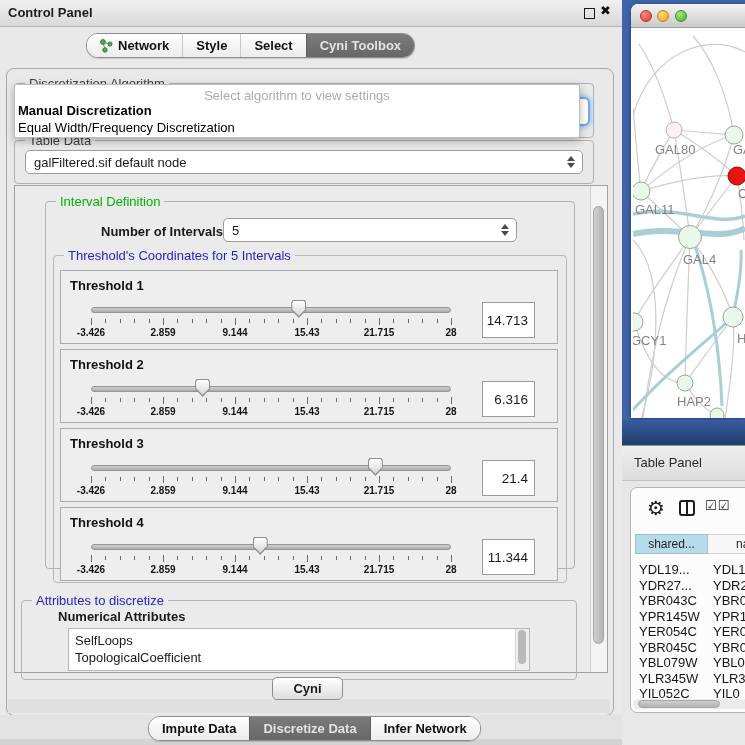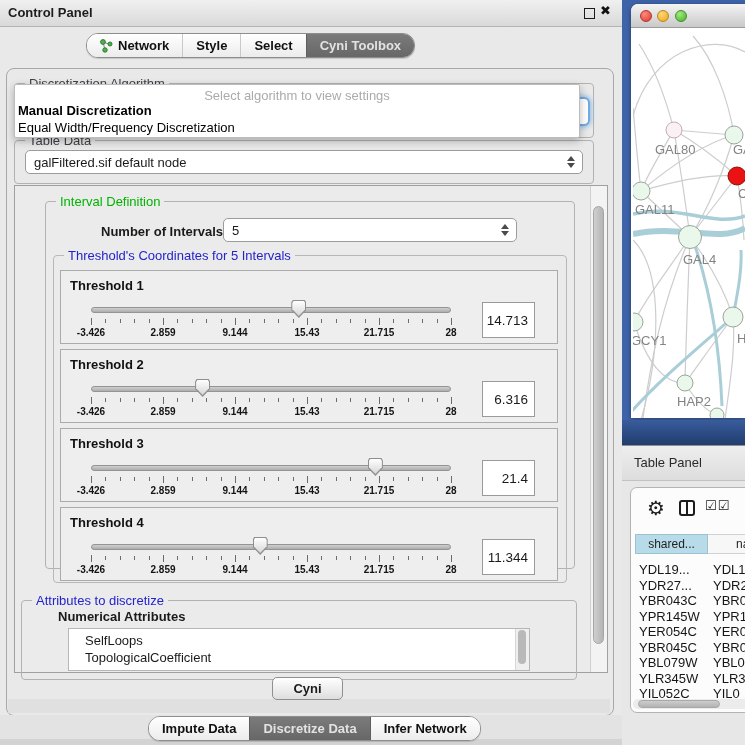--- a/index.html
+++ b/index.html
@@ -84,21 +84,21 @@
   .tick.major{top:13px;height:7px;}
   .tick-label{position:absolute;top:56px;width:50px;text-align:center;font-size:10px;font-weight:bold;color:#141414;}
   .th-value{position:absolute;left:421px;top:31px;width:53px;height:36px;background:#fff;
     border:1px solid #9a9a9a;box-sizing:border-box;font-size:13.5px;display:flex;
     align-items:center;justify-content:flex-end;padding-right:6px;}
 
   #attr-group{left:6px;top:414px;width:554px;height:78px;}
   #attr-label{left:36px;top:8px;font-size:13px;font-weight:bold;position:absolute;}
   #attr-list{position:absolute;left:46px;top:27px;width:462px;height:43px;background:#fff;
     border:1px solid #b6b6b6;overflow:hidden;box-sizing:border-box;}
-  .attr-item{font-size:13px;padding-left:16px;line-height:17px;white-space:nowrap;}
+  .attr-item{font-size:13px;padding-left:6px;line-height:17px;white-space:nowrap;}
   #attr-scrollbar{position:absolute;right:0;top:0;width:13px;height:100%;background:#efefef;border-left:1px solid #d7d7d7;}
   #attr-scrollbar .thumb{position:absolute;left:2px;top:1px;width:8px;height:34px;border-radius:4px;background:#b9b9b9;}
 
   #apply-btn{left:272px;top:677px;width:69px;height:21px;border:1px solid #8f8f8f;border-radius:5px;
     background:linear-gradient(#ffffff,#dedede);font-size:13px;font-weight:600;
     display:flex;align-items:center;justify-content:center;}
   #inner-bottom-strip{left:8px;top:699px;width:602px;height:14px;background:#e0e0e0;}
 
   
   .net-icon{width:13px;height:14px;display:inline-block;}

